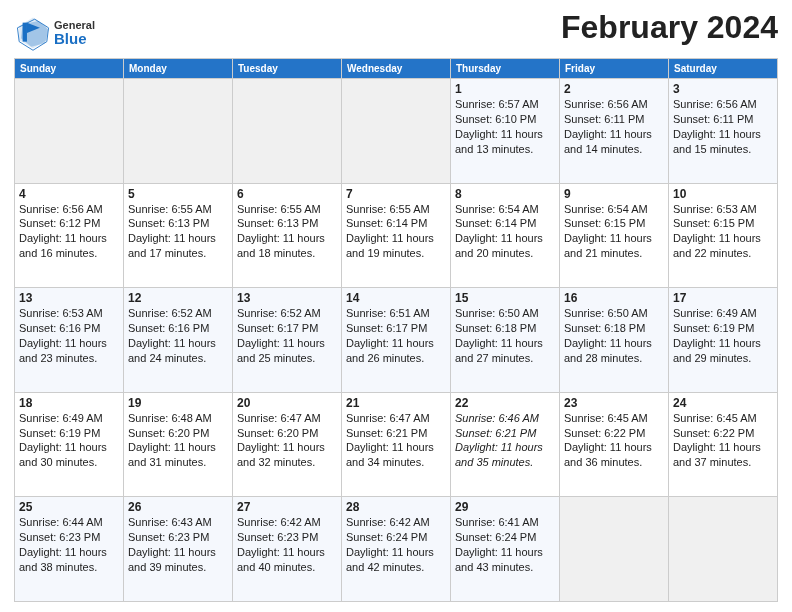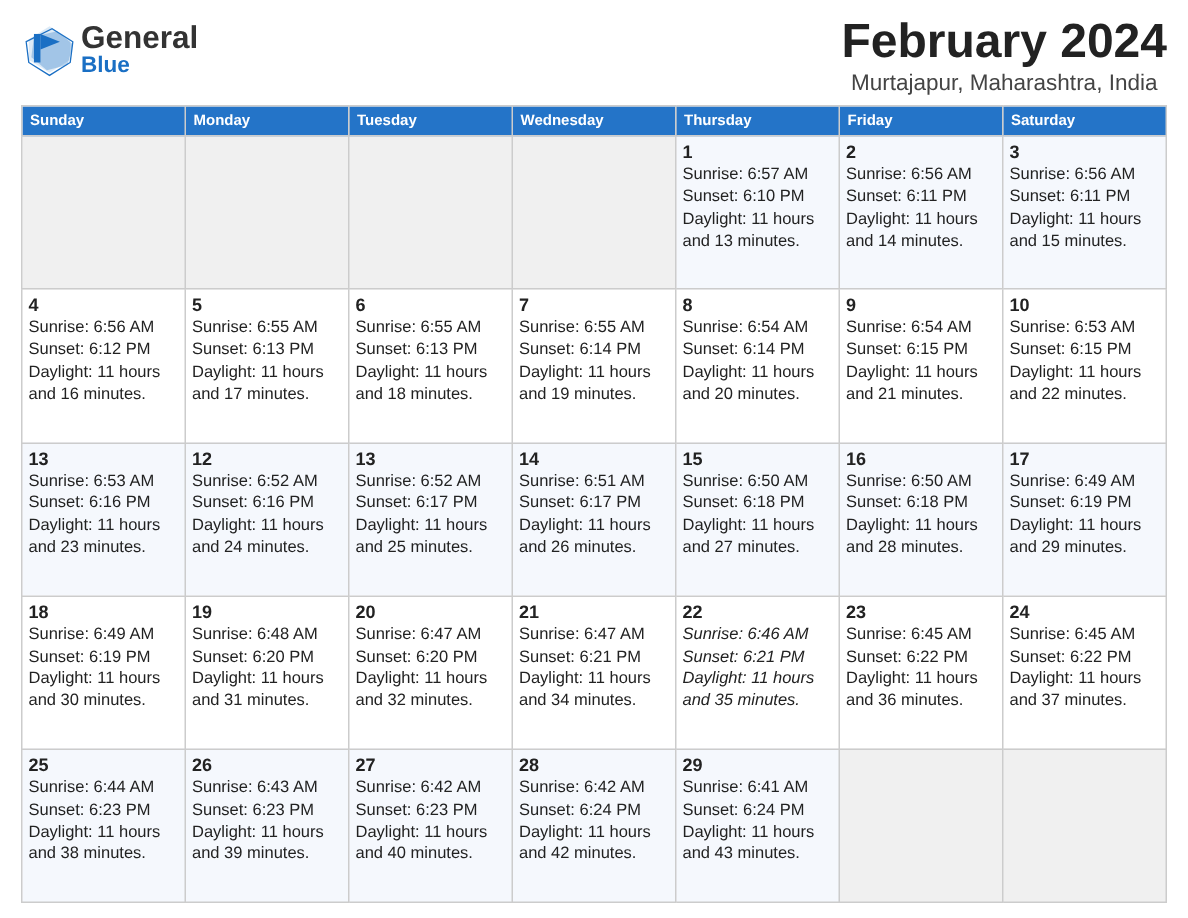--- a/index.html
+++ b/index.html
@@ -32,21 +32,21 @@
     .logo-icon {
       width: 38px;
       height: 38px;
     }
     .logo-text {
       display: flex;
       flex-direction: column;
       line-height: 1;
     }
     .logo-general {
-      font-size: 21px;
+      font-size: 11px;
       font-weight: bold;
       color: #333;
     }
     .logo-blue {
       font-size: 15px;
       font-weight: bold;
       color: #1a6fc4;
     }
     .title-block {
       text-align: center;
@@ -121,21 +121,20 @@
         <rect x="10" y="10" width="5" height="22" fill="#1a6fc4"></rect>
         <polygon points="15,10 30,16 15,22" fill="#1a6fc4"></polygon>
       </svg>
       <div class="logo-text">
         <span class="logo-general">General</span>
         <span class="logo-blue">Blue</span>
       </div>
     </div>
     <div class="title-block">
       <div class="calendar-title">February 2024</div>
-      <div class="calendar-subtitle">Murtajapur, Maharashtra, India</div>
     </div>
   </div>
 
   <table class="calendar-table">
     <thead>
       <tr>
       <th>Sunday</th>
           <th>Monday</th>
           <th>Tuesday</th>
           <th>Wednesday</th>

